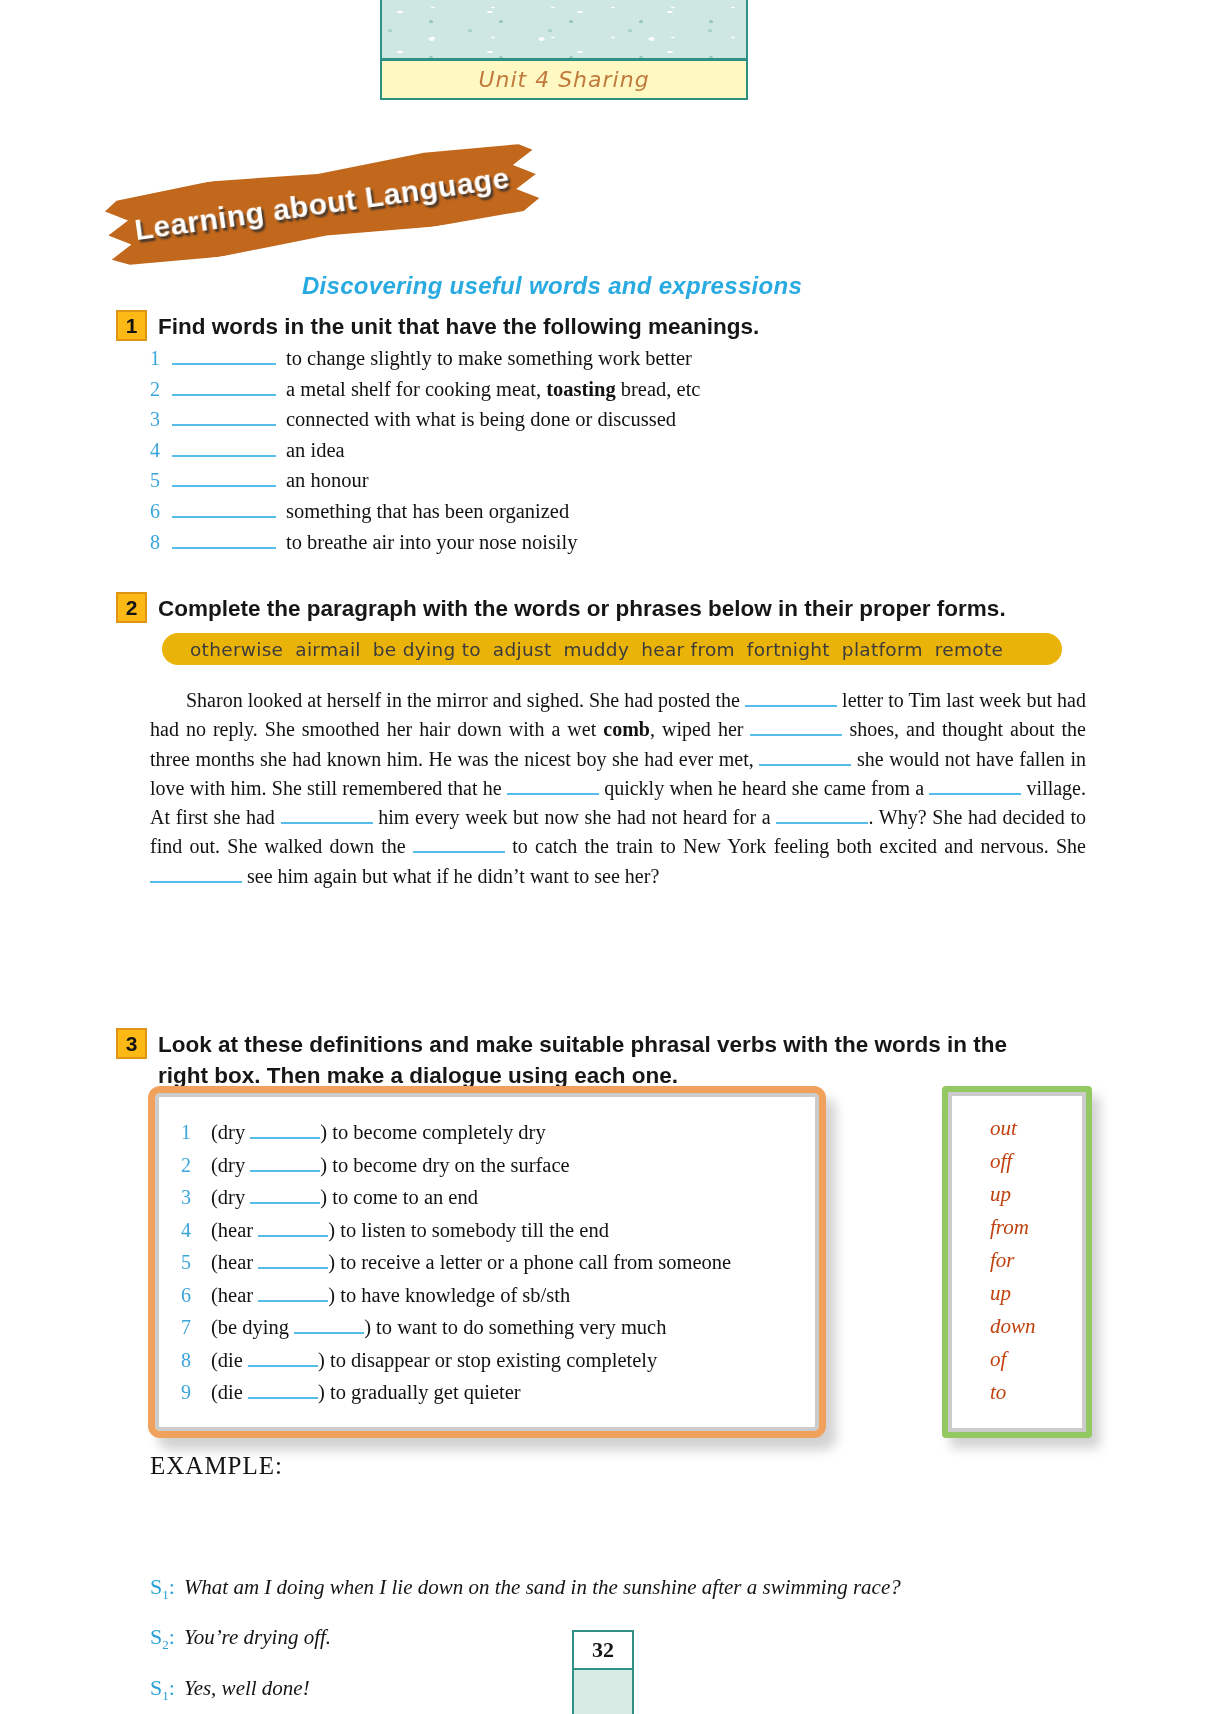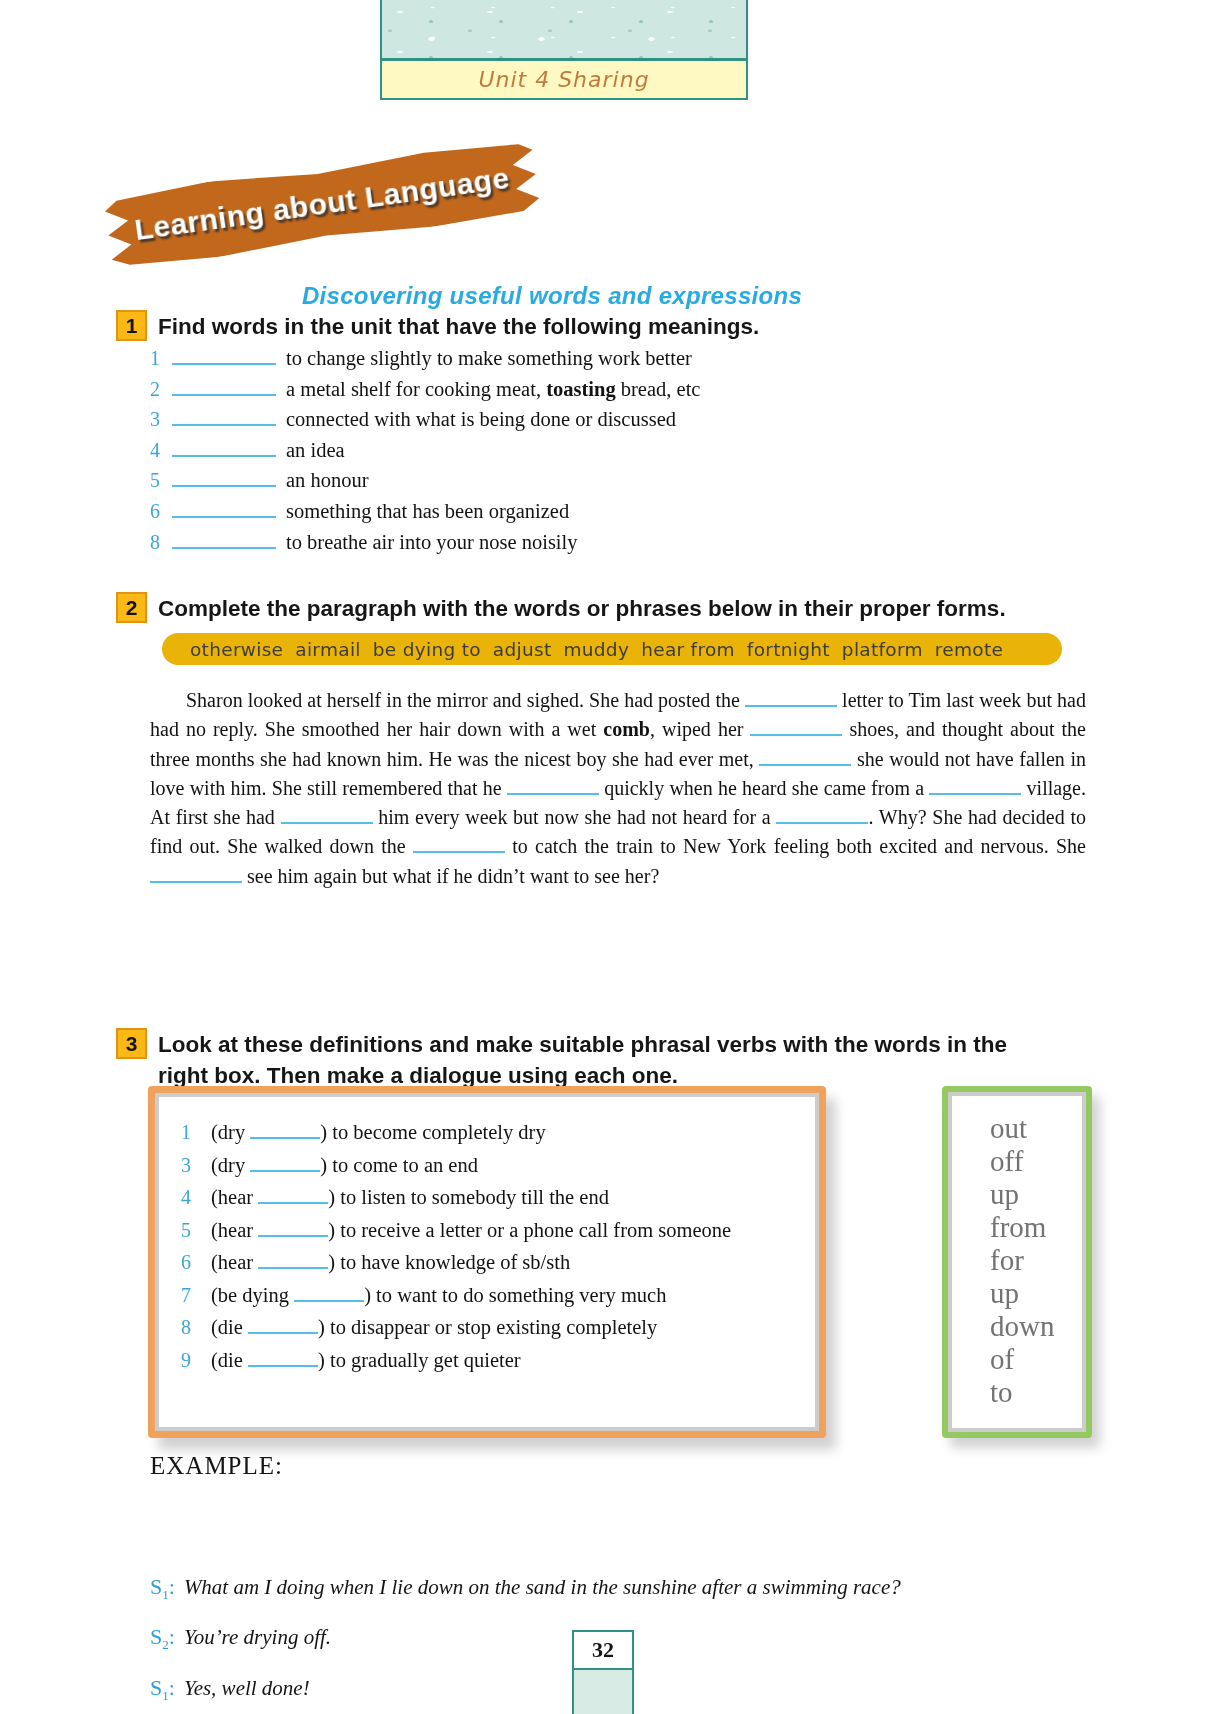--- a/index.html
+++ b/index.html
@@ -42,21 +42,21 @@
     filter:drop-shadow(4px 7px 4px rgba(60,60,60,0.5));
   }
   .ribbon-text {
     font-family:"Liberation Sans", sans-serif; font-weight:bold;
     font-size:30px; color:#ffffff; letter-spacing:0.5px;
     text-shadow:2px 3px 2px rgba(45,45,45,0.85);
   }
 
   
   .subtitle {
-    position:absolute; left:0; top:282px; width:1104px; text-align:center;
+    position:absolute; left:0; top:272px; width:1104px; text-align:center;
     font-family:"Liberation Sans", sans-serif; font-weight:bold; font-style:italic;
     font-size:24px; color:#29abe2; letter-spacing:0.3px;
   }
 
   
   .ex-head { position:absolute; left:116px; display:flex; gap:11px; align-items:flex-start; }
   .badge {
     flex:none; width:31px; height:31px; background:#fcb815; border:2px solid #e09413;
     display:flex; align-items:center; justify-content:center;
     font-family:"Liberation Sans", sans-serif; font-weight:bold; font-size:21px; color:#141414;
@@ -85,34 +85,34 @@
   
   .paragraph {
     position:absolute; left:150px; top:686px; width:936px;
     font-size:20px; line-height:29.3px; text-align:justify; text-indent:36px; color:#121212;
   }
   .blank-p { display:inline-block; width:92px; height:14px; border-bottom:2px solid #55bde8; }
 
   
   .orange-box {
     position:absolute; left:148px; top:1086px; width:678px; height:352px;
-    background:#ffffff; border:7px solid #f0a25c; border-radius:4px;
+    background:#ffffff; border:7px solid #f0a25c; border-radius:12px;
     box-shadow:inset 0 0 0 4px #cccccc, 10px 12px 12px rgba(0,0,0,0.18);
     padding:24px 0 0 26px;
   }
   .ex3-row { line-height:31.5px; white-space:nowrap; }
   .ex3-row .row-num { width:20px; margin-right:10px; }
   .blank3 { display:inline-block; width:70px; height:14px; border-bottom:2px solid #55bde8; }
   .green-box {
     position:absolute; left:942px; top:1086px; width:150px; height:352px;
     background:#ffffff; border:6px solid #94c961; border-radius:4px;
     box-shadow:inset 0 0 0 4px #cccccc, 8px 10px 12px rgba(0,0,0,0.18);
     padding:20px 0 0 42px;
   }
-  .particle { font-size:29px; line-height:33px; color:#737373; }
+  .particle { font-size:21px; line-height:33px; color:#c2410c;font-style:italic; }
 
   
   .example-label { position:absolute; left:150px; top:1452px; font-size:25px; letter-spacing:1px; }
   .dialogue { position:absolute; left:150px; top:1572px; }
   .dlg-line { margin-bottom:12px; line-height:30px; }
   .spk { color:#2ba0d6; font-size:22px; }
   .spk sub { font-size:13px; }
   .dlg-text { font-style:italic; font-size:21px; color:#141414; margin-left:9px; }
 
   
@@ -174,20 +174,21 @@
     </div>
   <p id="paragraph" class="paragraph">Sharon looked at herself in the mirror and sighed. She had posted the <span class="blank-p"></span> letter to Tim last week but had had no reply. She smoothed her hair down with a wet <b>comb</b>, wiped her <span class="blank-p"></span> shoes, and thought about the three months she had known him. He was the nicest boy she had ever met, <span class="blank-p"></span> she would not have fallen in love with him. She still remembered that he <span class="blank-p"></span> quickly when he heard she came from a <span class="blank-p"></span> village. At first she had <span class="blank-p"></span> him every week but now she had not heard for a <span class="blank-p"></span>. Why? She had decided to find out. She walked down the <span class="blank-p"></span> to catch the train to New York feeling both excited and nervous. She <span class="blank-p"></span> see him again but what if he didn’t want to see her?</p>
 
   <div class="ex-head" style="top:1028px;">
     <div class="badge">3</div>
     <div class="ex-title ex-title-3">Look at these definitions and make suitable phrasal verbs with the words in the right box. Then make a dialogue using each one.</div>
   </div>
   <div class="orange-box">
     <div id="ex3-list">
         <div class="ex3-row"><span class="row-num">1</span><span class="row-text">(dry <span class="blank3"></span>) to become completely dry</span></div>
+        <div class="ex3-row"><span class="row-num">2</span><span class="row-text">(dry <span class="blank3"></span>) to become dry on the surface</span></div>
         <div class="ex3-row"><span class="row-num">3</span><span class="row-text">(dry <span class="blank3"></span>) to come to an end</span></div>
         <div class="ex3-row"><span class="row-num">4</span><span class="row-text">(hear <span class="blank3"></span>) to listen to somebody till the end</span></div>
         <div class="ex3-row"><span class="row-num">5</span><span class="row-text">(hear <span class="blank3"></span>) to receive a letter or a phone call from someone</span></div>
         <div class="ex3-row"><span class="row-num">6</span><span class="row-text">(hear <span class="blank3"></span>) to have knowledge of sb/sth</span></div>
         <div class="ex3-row"><span class="row-num">7</span><span class="row-text">(be dying <span class="blank3"></span>) to want to do something very much</span></div>
         <div class="ex3-row"><span class="row-num">8</span><span class="row-text">(die <span class="blank3"></span>) to disappear or stop existing completely</span></div>
         <div class="ex3-row"><span class="row-num">9</span><span class="row-text">(die <span class="blank3"></span>) to gradually get quieter</span></div>
       </div>
   </div>
   <div class="green-box">

